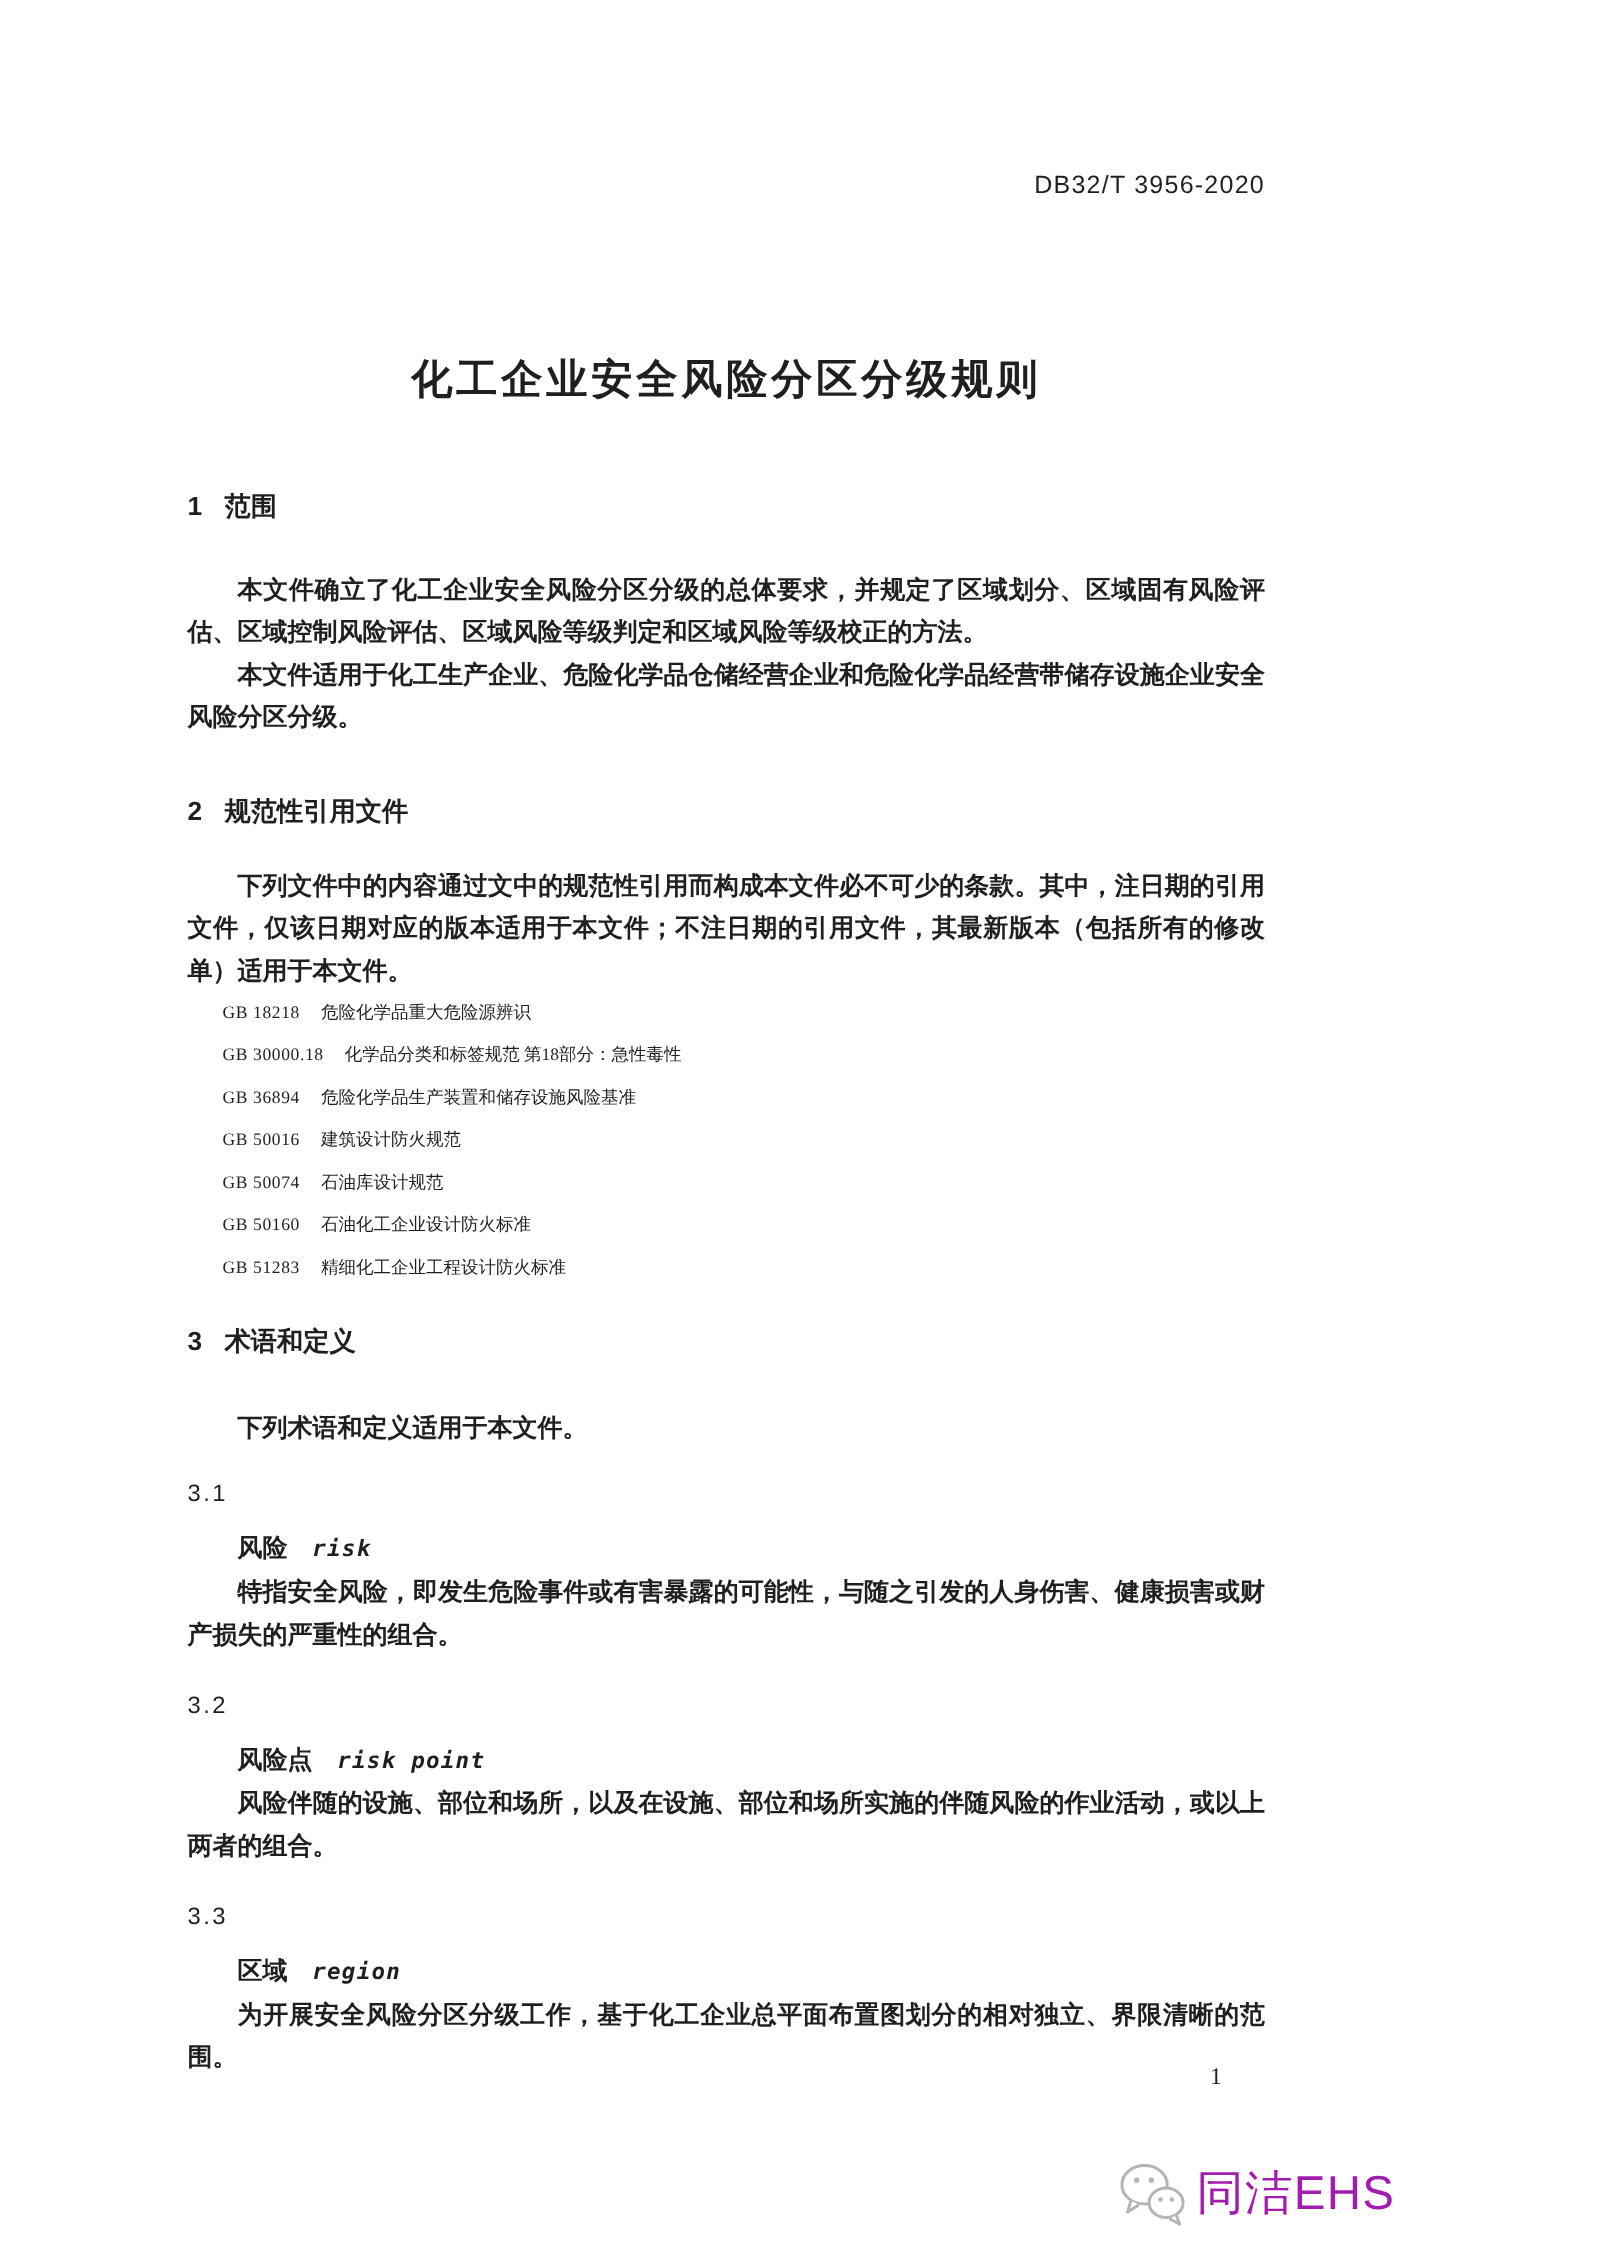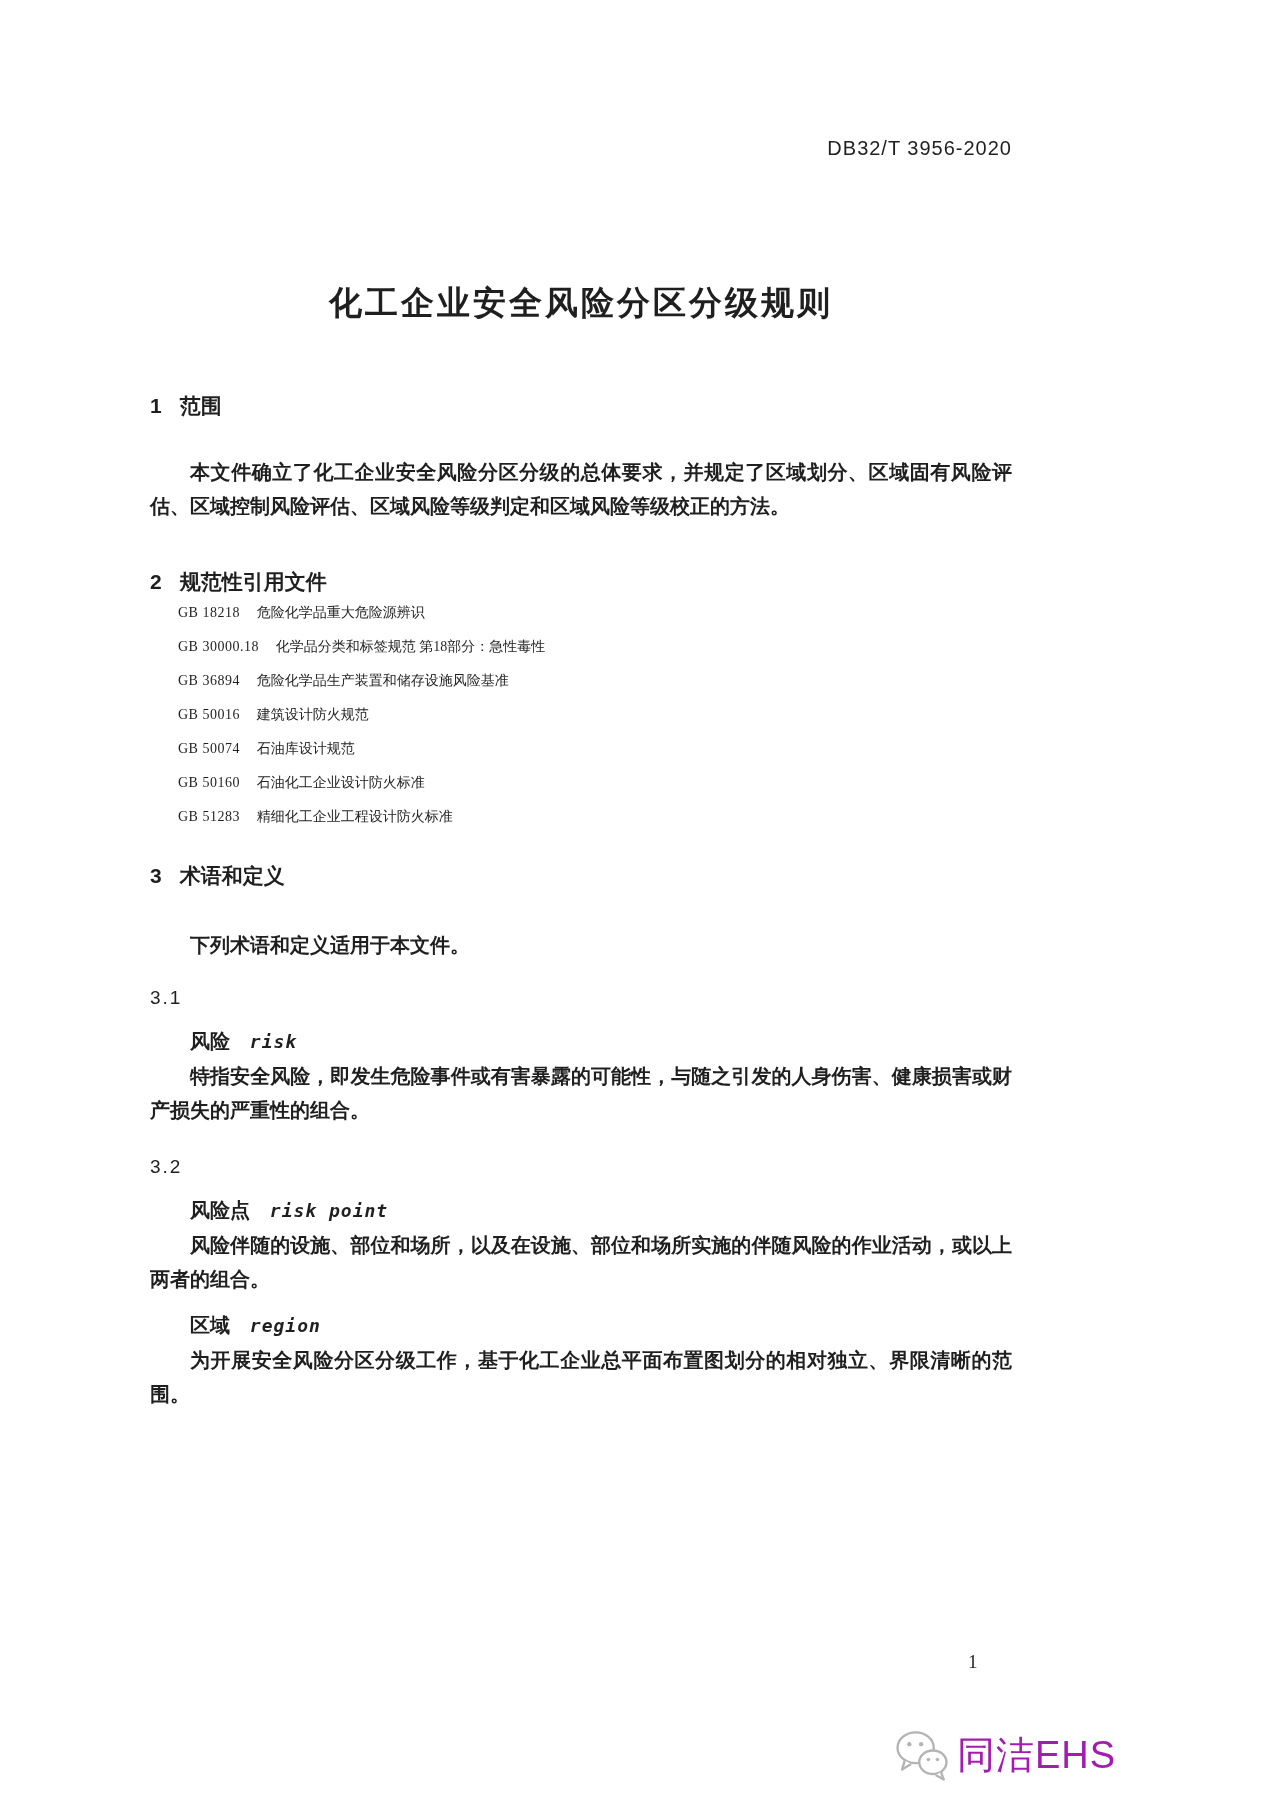--- a/index.html
+++ b/index.html
@@ -113,22 +113,24 @@
 
 <div class="page">
   <div class="content">
 
     <div class="doc-number">DB32/T 3956-2020</div>
 
     <h1 class="doc-title">化工企业安全风险分区分级规则</h1>
 
     <h2 class="sec-heading h-sec1"><span class="sec-num">1</span><span>范围</span></h2>
     <p class="body-p p-first">本文件确立了化工企业安全风险分区分级的总体要求，并规定了区域划分、区域固有风险评估、区域控制风险评估、区域风险等级判定和区域风险等级校正的方法。</p>
+    <p class="body-p">本文件适用于化工生产企业、危险化学品仓储经营企业和危险化学品经营带储存设施企业安全风险分区分级。</p>
 
     <h2 class="sec-heading h-sec2"><span class="sec-num">2</span><span>规范性引用文件</span></h2>
+    <p class="body-p p-refs-intro">下列文件中的内容通过文中的规范性引用而构成本文件必不可少的条款。其中，注日期的引用文件，仅该日期对应的版本适用于本文件；不注日期的引用文件，其最新版本（包括所有的修改单）适用于本文件。</p>
 
     <ul class="ref-list">
       <li class="ref-item"><span class="ref-code">GB 18218</span><span class="ref-name">危险化学品重大危险源辨识</span></li>
       <li class="ref-item"><span class="ref-code">GB 30000.18</span><span class="ref-name">化学品分类和标签规范 第18部分：急性毒性</span></li>
       <li class="ref-item"><span class="ref-code">GB 36894</span><span class="ref-name">危险化学品生产装置和储存设施风险基准</span></li>
       <li class="ref-item"><span class="ref-code">GB 50016</span><span class="ref-name">建筑设计防火规范</span></li>
       <li class="ref-item"><span class="ref-code">GB 50074</span><span class="ref-name">石油库设计规范</span></li>
       <li class="ref-item"><span class="ref-code">GB 50160</span><span class="ref-name">石油化工企业设计防火标准</span></li>
       <li class="ref-item"><span class="ref-code">GB 51283</span><span class="ref-name">精细化工企业工程设计防火标准</span></li>
     </ul>
@@ -137,20 +139,21 @@
     <p class="body-p intro-p">下列术语和定义适用于本文件。</p>
 
     <div class="term-num tn-1">3.1</div>
     <div class="term-line"><span class="term-zh">风险</span><span class="term-en">risk</span></div>
     <p class="body-p term-def">特指安全风险，即发生危险事件或有害暴露的可能性，与随之引发的人身伤害、健康损害或财产损失的严重性的组合。</p>
 
     <div class="term-num tn-2">3.2</div>
     <div class="term-line"><span class="term-zh">风险点</span><span class="term-en">risk point</span></div>
     <p class="body-p term-def">风险伴随的设施、部位和场所，以及在设施、部位和场所实施的伴随风险的作业活动，或以上两者的组合。</p>
 
+    <div class="term-num tn-3">3.3</div>
     <div class="term-line"><span class="term-zh">区域</span><span class="term-en">region</span></div>
     <p class="body-p term-def">为开展安全风险分区分级工作，基于化工企业总平面布置图划分的相对独立、界限清晰的范围。</p>
 
   </div>
 
   <div class="page-number">1</div>
 
   <div class="watermark">
     <svg class="watermark-icon" viewBox="0 0 64 64" fill="none" xmlns="http://www.w3.org/2000/svg">
       <ellipse cx="25" cy="24" rx="20" ry="17" stroke="#b4b4b4" stroke-width="2.6" fill="#ffffff"></ellipse>

